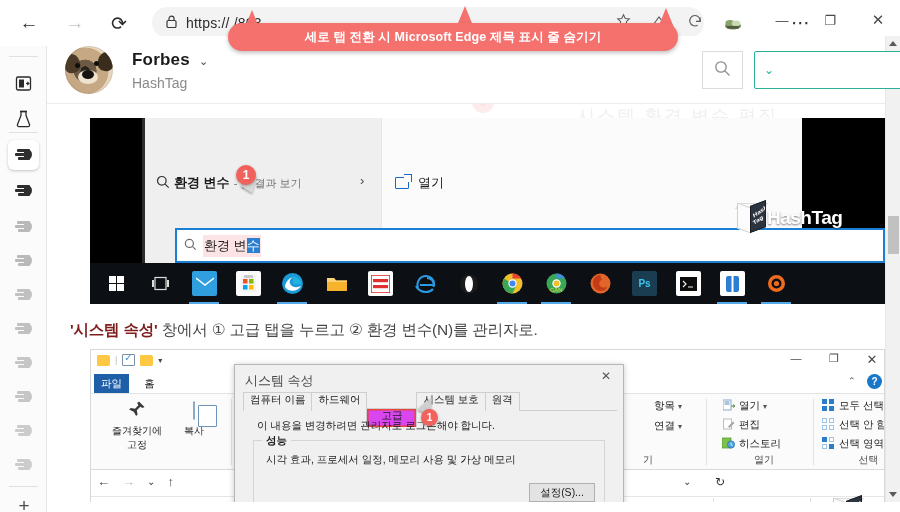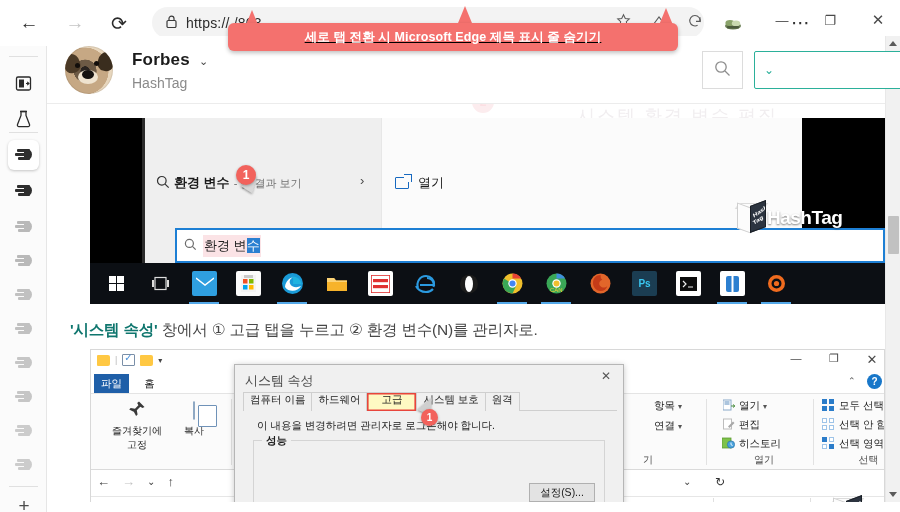--- a/index.html
+++ b/index.html
@@ -245,21 +245,21 @@
   .tb-underline:after {
     content:''; position:absolute; left:-3px; bottom:-8px; width:30px; height:2px;
     background:#53a8e8;
   }
 
   
   .article-p {
     position: absolute; left: 23px; top: 284px; z-index: 4;
     font-size: 15.5px; color: #474747; letter-spacing: -.2px; white-space: nowrap;
   }
-  .article-p b { color: #0f766e; }
+  .article-p b { color: #7f1d1d; }
 
   
   .shot-sys {
     position: absolute; left: 43px; top: 313px; width: 795px; height: 199px;
     z-index: 4; overflow: hidden; background: #fff;
     border: 1px solid #d8d8d8;
   }
   
   .ex-titlebar {
     position: absolute; left: 0; top: 0; width: 793px; height: 24px; background: #fff;
@@ -376,21 +376,21 @@
   .sp-body {
     position: absolute; left: 8px; top: 27px; width: 374px; height: 152px;
     background: #f0f0f0;
   }
   .sp-tabstrip { position: absolute; left: 0; top: 0; height: 19px; display: flex; }
   .sp-tab {
     height: 19px; padding: 0 6px; font-size: 10.5px; color: #1b1b1b;
     display: flex; background: #f0f0f0;
     border: 1px solid #cfcfcf; border-bottom: none; margin-right: -1px;
   }
-  .sp-tab.active { background: #fef9c3; }
+  .sp-tab.active { background: #d946ef; margin-top: 16px; }
   .sp-tab-highlight { box-shadow: inset 0 0 0 1.6px #e8453c; }
   .sp-tabline { position: absolute; left: 0; top: 18px; width: 374px; height: 1px; background: #cfcfcf; }
   .sp-note { position: absolute; left: 14px; top: 27px; font-size: 10.5px; color: #1b1b1b; }
   .sp-fieldset {
     position: absolute; left: 10px; top: 48px; width: 352px; height: 70px;
     border: 1px solid #d4d4d4;
   }
   .sp-legend {
     position: absolute; left: 8px; top: -7px; background: #f0f0f0; padding: 0 4px;
     font-size: 10.5px; font-weight: bold; color: #1b1b1b;
@@ -413,23 +413,23 @@
   .cursor-arrow {
     position: absolute; z-index: 19;
     width: 0; height: 0; border-left: 9px solid transparent;
     border-right: 5px solid transparent; border-bottom: 17px solid #d8d8d8;
     filter: drop-shadow(0 1px 1px rgba(0,0,0,.4));
   }
 
   
   .callout {
     position: absolute; left: 228px; top: 23px; width: 450px; height: 28px;
-    background: #f4716e; border-radius: 6px; z-index: 40;
+    background: #f4716e; border-radius: 14px; z-index: 40;
     box-shadow: 0 2px 4px rgba(0,0,0,.25);
-    display: flex; align-items: center; justify-content: center; text-decoration: underline;
+    display: flex; align-items: center; justify-content: center;
   }
   .callout span {
     font-size: 12.5px; color: #ffffff; font-weight: bold; letter-spacing: .1px;
   }
   .cal-arrow {
     position: absolute; width: 0; height: 0; z-index: 39;
     border-left: 9px solid transparent; border-right: 9px solid transparent;
     border-bottom: 22px solid #f4716e;
   }
   #cal-arrow-1 { left: 243px; top: 10px; }
@@ -1001,20 +1001,21 @@
             </div>
             <div class="sp-tab">
               <span>원격</span>
             </div>
           </div>
 
           <div class="sp-note">이 내용을 변경하려면 관리자로 로그온해야 합니다.</div>
 
           <div class="sp-fieldset">
             <span class="sp-legend">성능</span>
+            <span class="sp-fs-text">시각 효과, 프로세서 일정, 메모리 사용 및 가상 메모리</span>
             <div class="sp-btn">
               <span>설정(S)...</span>
             </div>
           </div>
 
         </div>
 
         <div class="cursor-arrow" style="left:185px;top:31px;transform:rotate(22deg);border-bottom-color:#cfcfcf"></div>
         <div class="badge" style="left:186px;top:44px;width:17px;height:17px;font-size:10px">1</div>
       </div>

